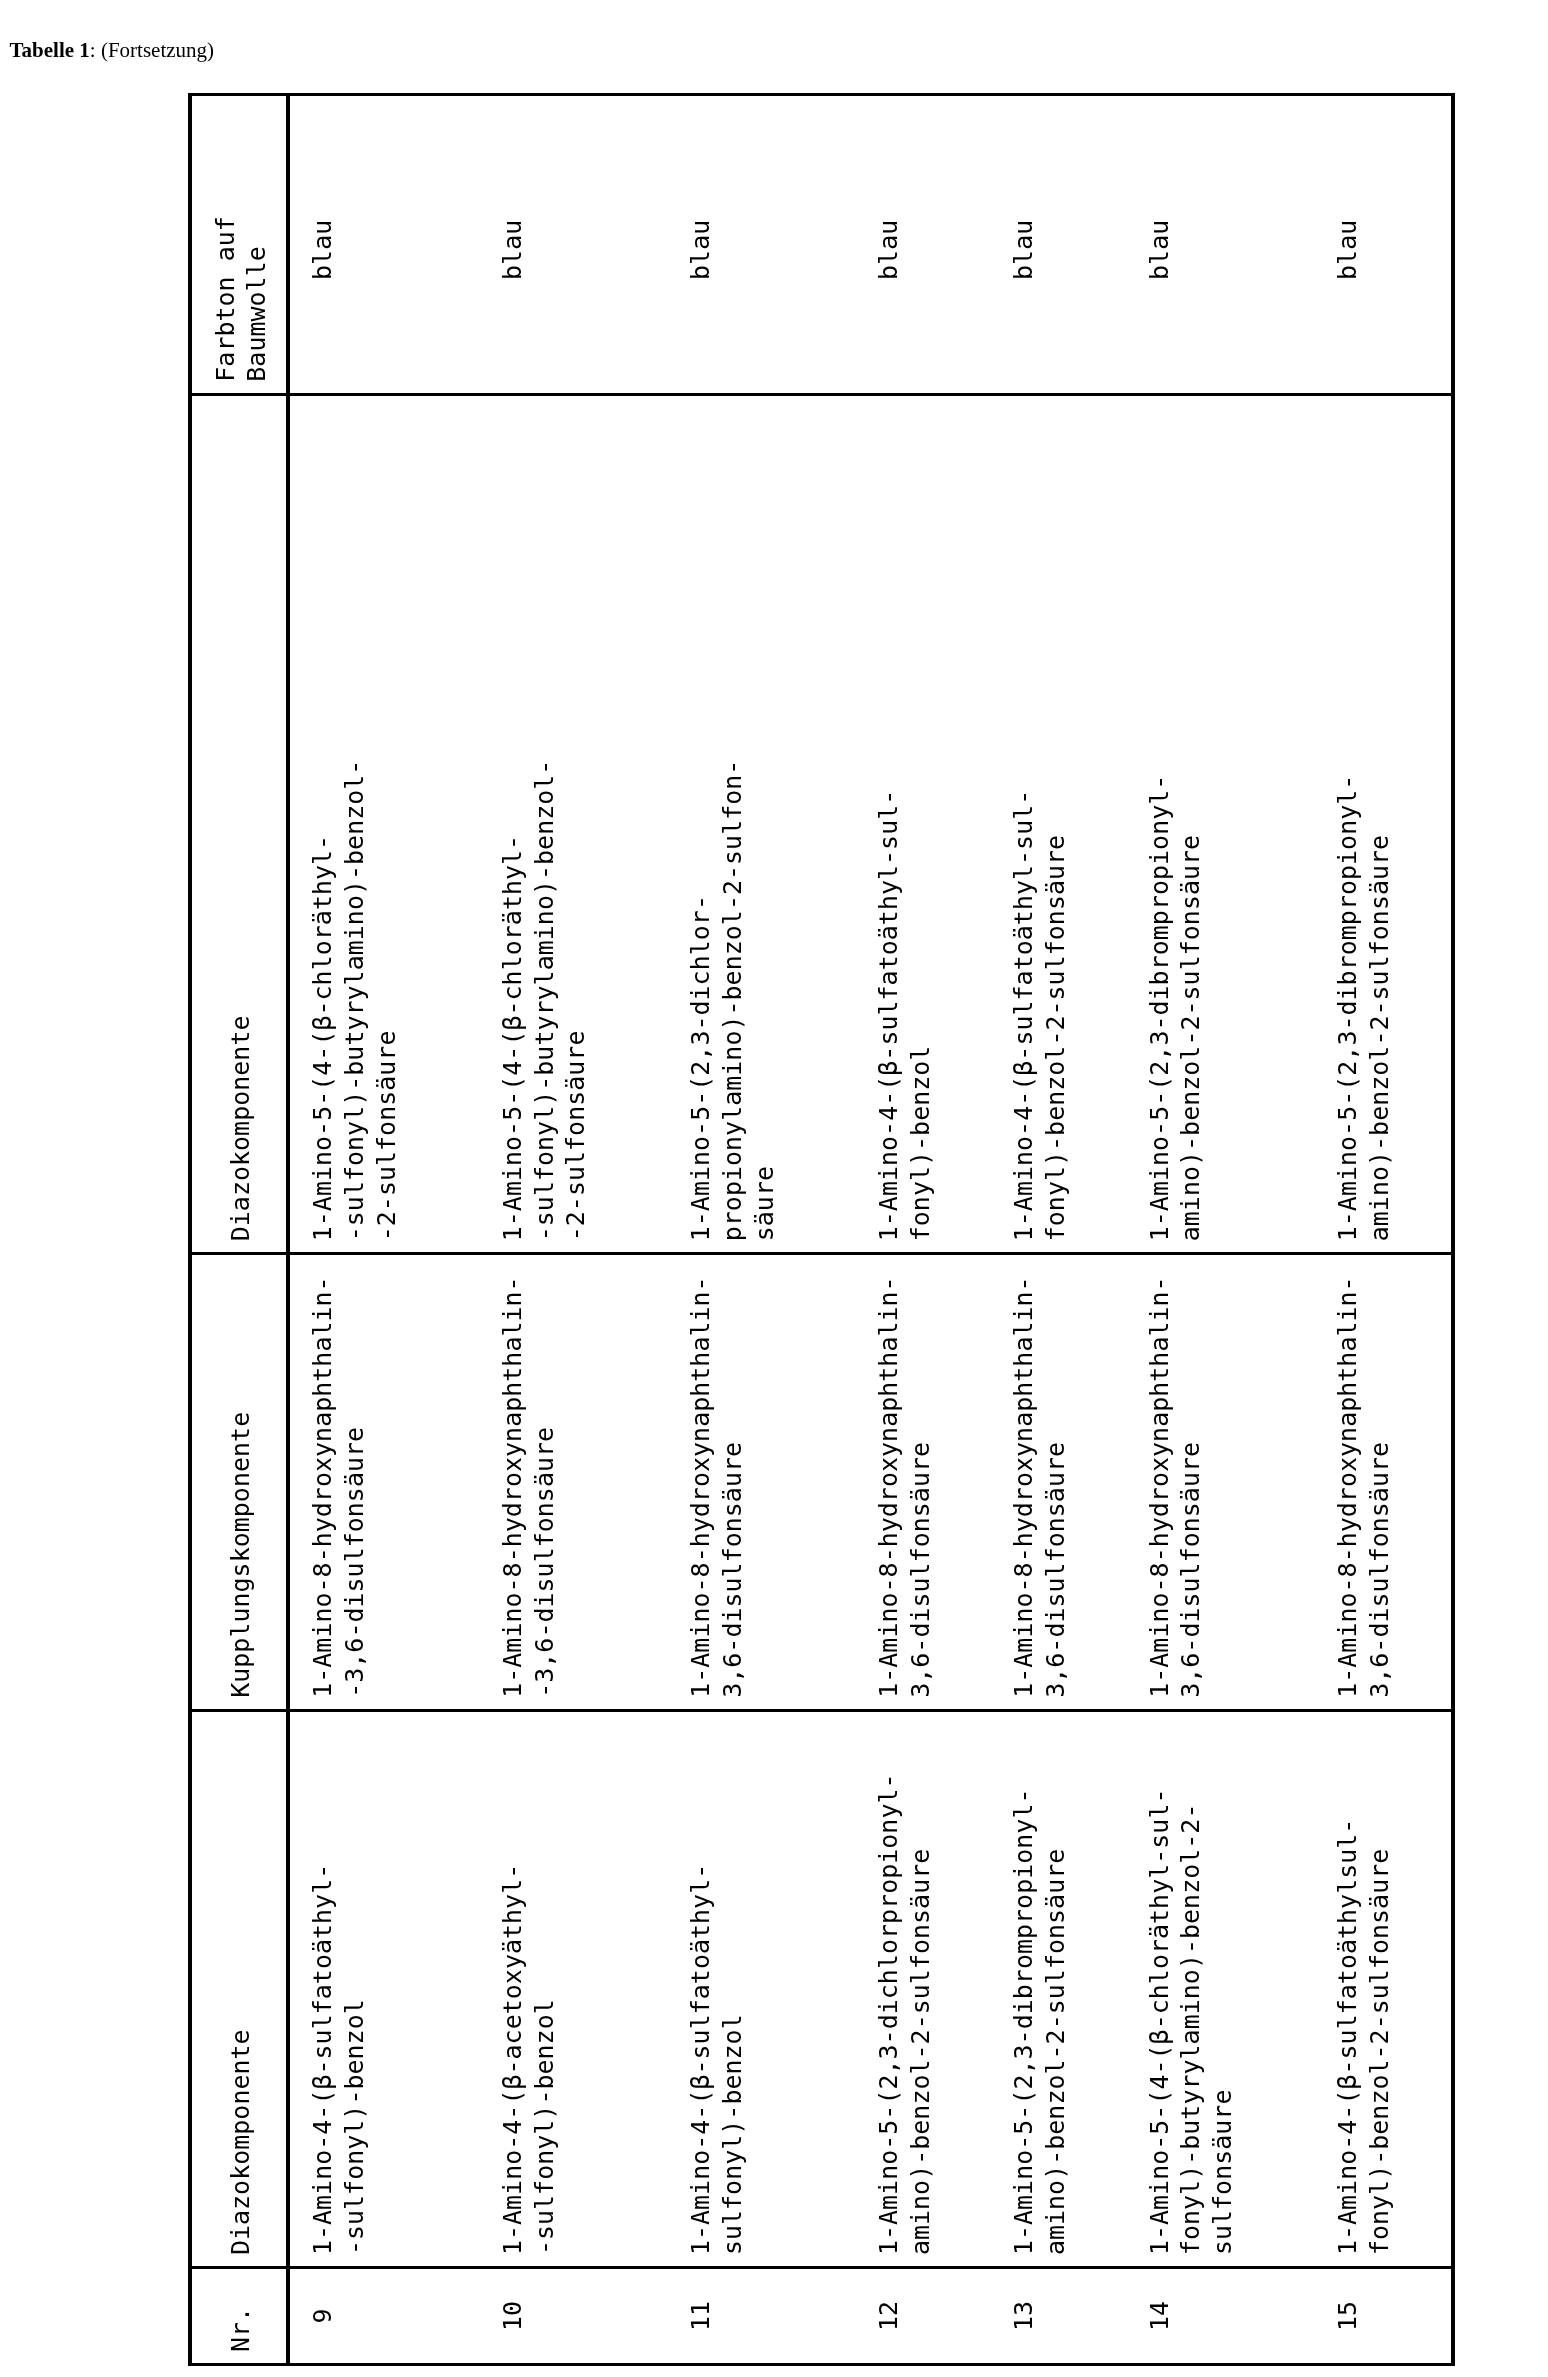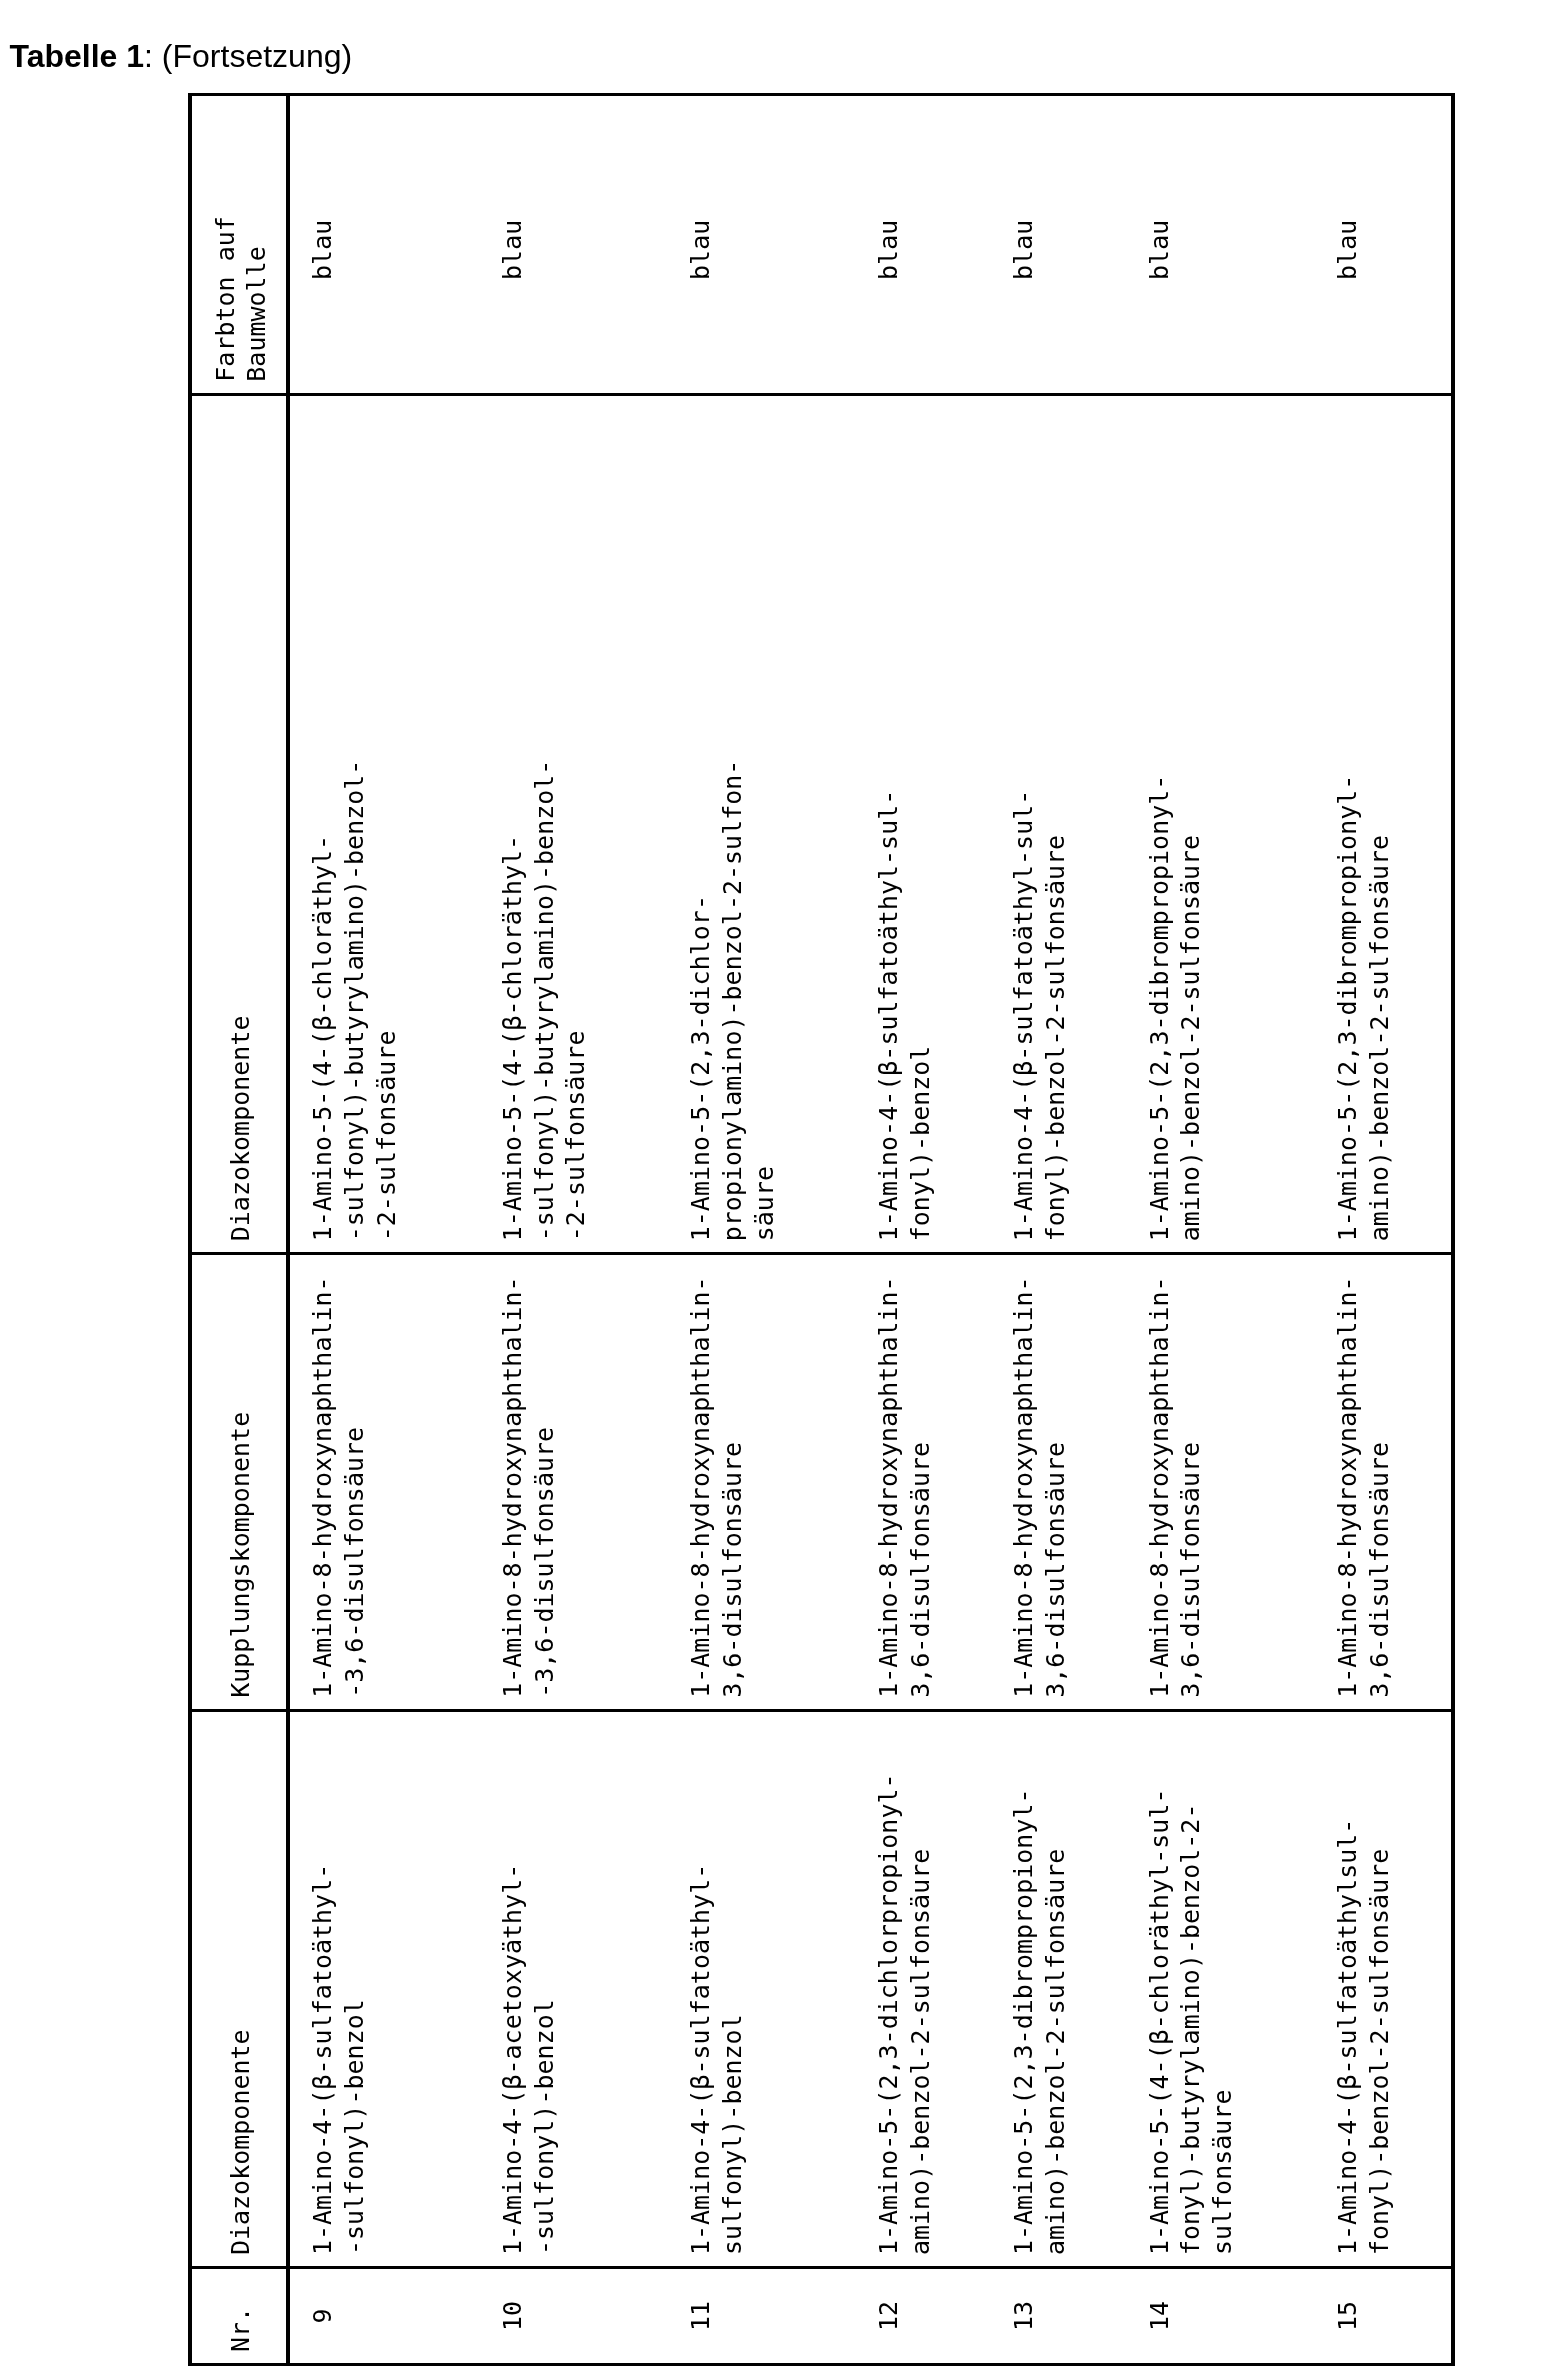--- a/index.html
+++ b/index.html
@@ -1,19 +1,19 @@
 <!DOCTYPE html>
 <html style="font-size:12.7px"><head>
 <meta charset="utf-8">
 <style>
   html, body { margin:0; padding:0; background:#ffffff; }
   body { width:1548px; height:2377px; position:relative; overflow:hidden; color:#000; }
   .caption {
     position:absolute; left:9.5px; top:38px;
-    font-family:Liberation Sans, sans-serif; font-size:32px; color:#000;
+    font-family:Liberation Serif, serif; font-size:21px; color:#000;
   }
   .caption b { font-weight:bold; }
   
   .rot-wrap {
     position:absolute;
     left:188px; top:2366px;           
     width:2273px;                     
     height:1267px;                    
     transform-origin: 0 0;
     transform: rotate(-90deg);

